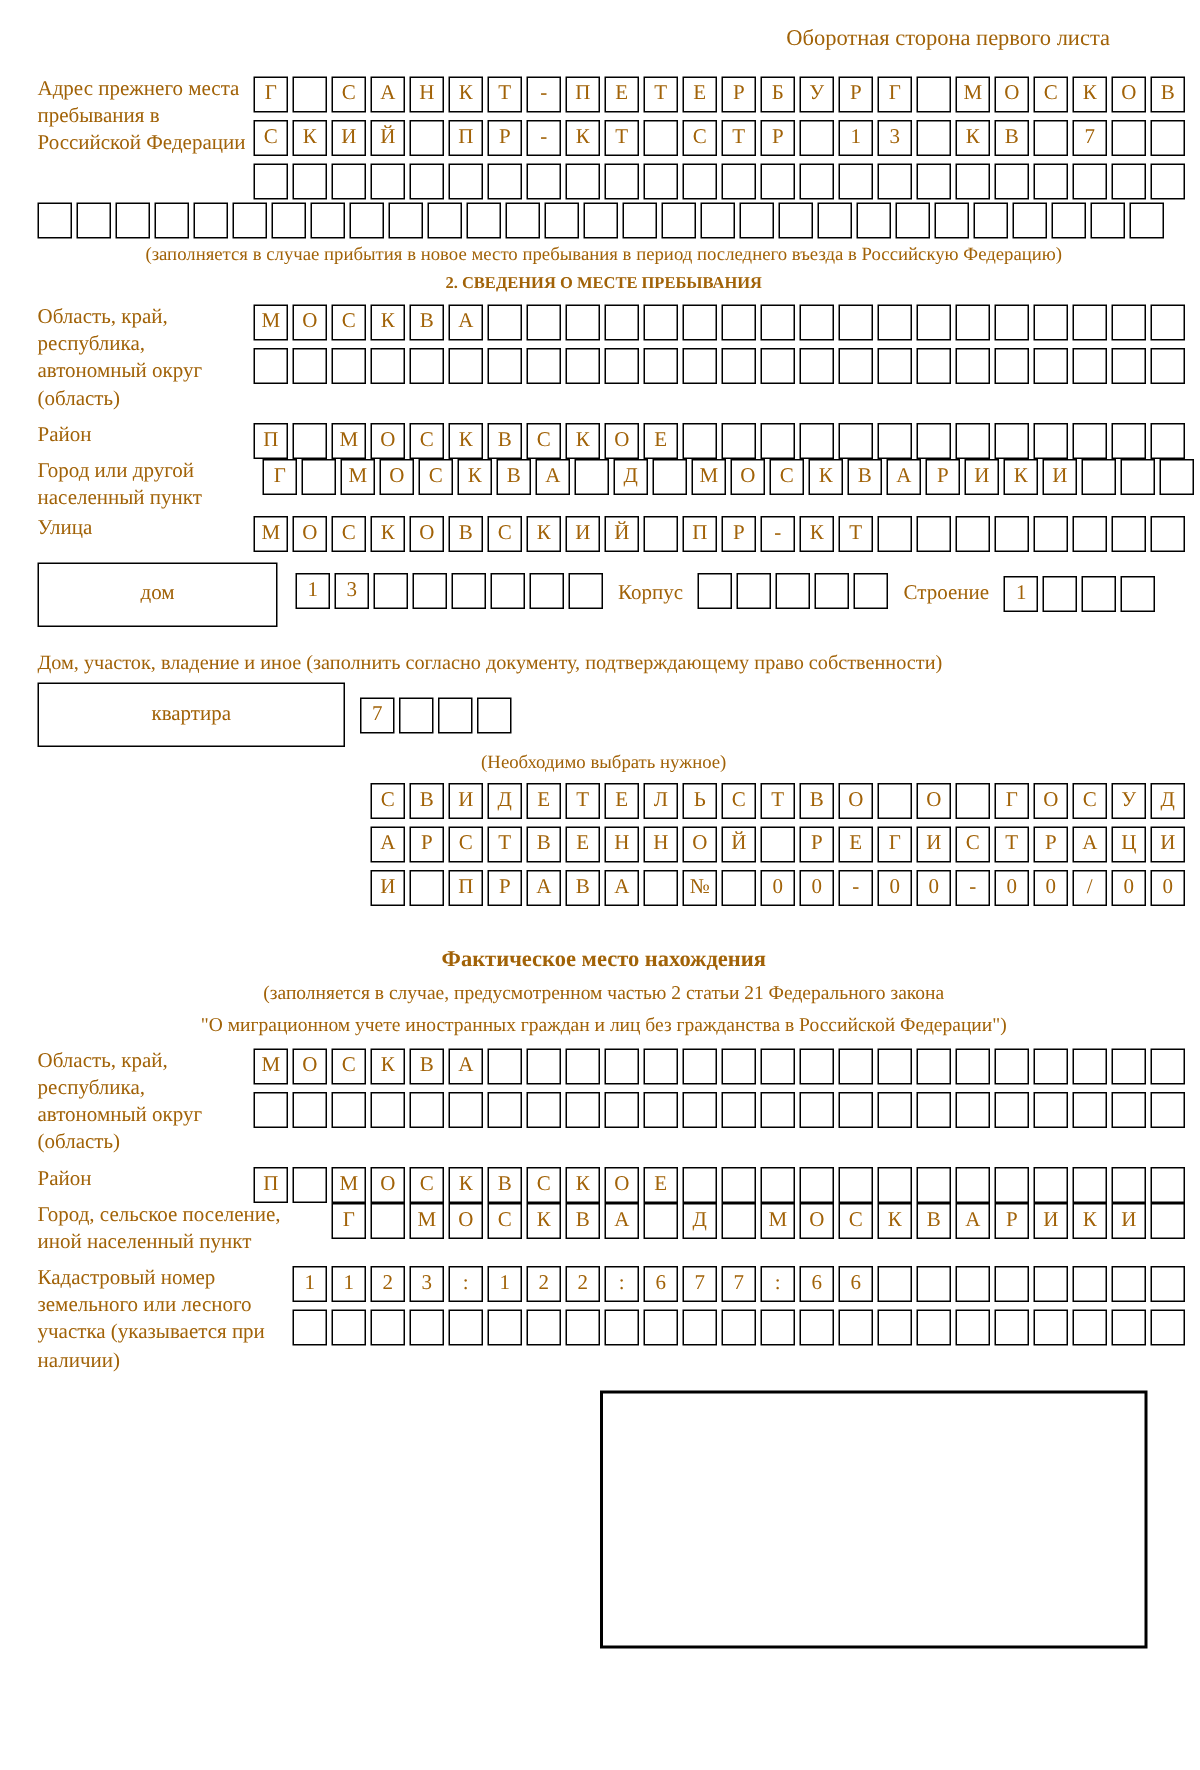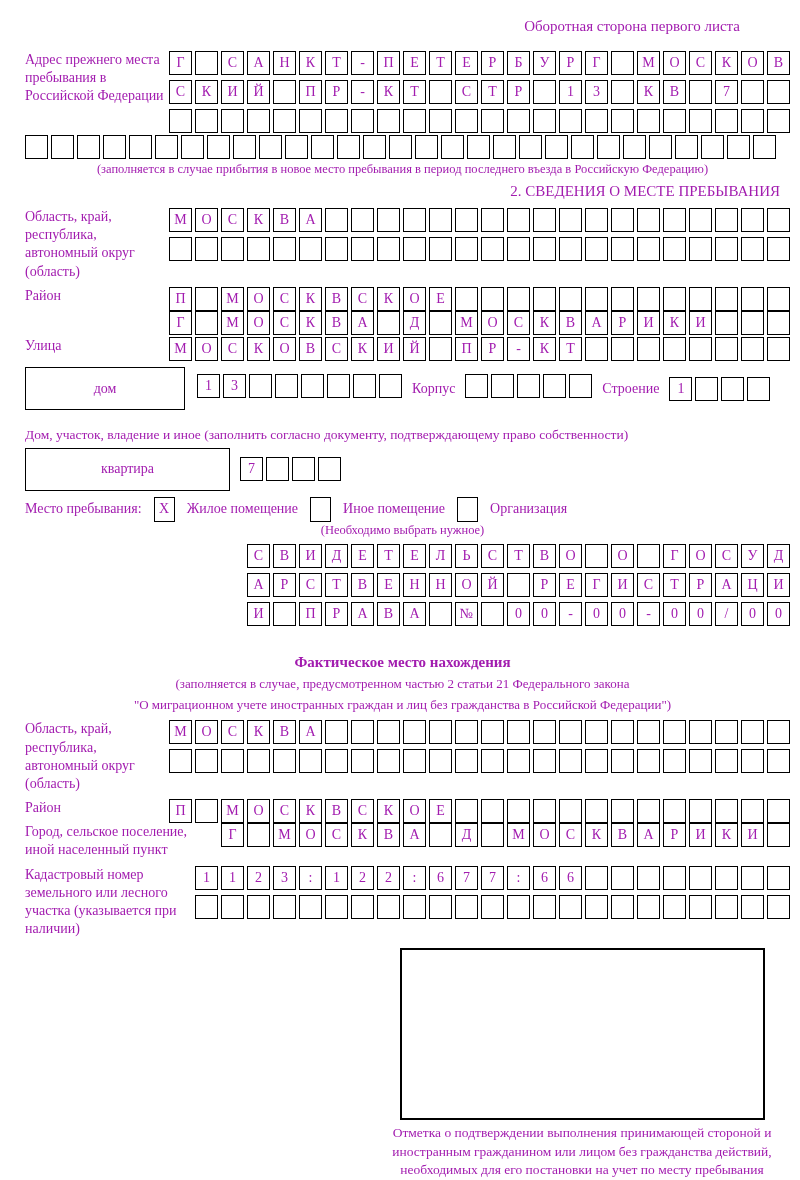--- a/index.html
+++ b/index.html
@@ -1,37 +1,37 @@
 <!DOCTYPE html>
 <html><head>
 <meta charset="utf-8">
 <style>
   html,body{margin:0;padding:0;background:#fff;}
   .page{
     width:800px;height:1180px;box-sizing:border-box;
-    background:#fff;color:#a21caf;
+    background:#fff;color:#a16207;
     font-family:"Liberation Serif","DejaVu Serif",serif;
     padding:10px 10px 0 25px;overflow:hidden;position:relative;
   }
   .top-title{font-size:15px;text-align:right;margin:8px 50px 16px 0;}
   .frow{display:flex;align-items:flex-start;}
   .flabel{font-size:14px;line-height:1.3;flex:none;}
   .w142{width:142px;} .w150{width:150px;} .w215{width:215px;} .w195{width:195px;} .w168{width:168px;}
   .cellgroup{margin-left:auto;}
   .cells{display:flex;gap:3px;justify-content:flex-end;margin-bottom:5px;}
   .cells:last-child{margin-bottom:0;}
   .cell{
     box-sizing:border-box;flex:none;width:23px;height:24px;
     border:1.7px solid #000;display:flex;align-items:center;justify-content:center;
     font-size:14px;line-height:1;background:#fff;
   }
   .fullrow{justify-content:flex-start;margin:2px 0 3px 0;}
   .note{font-size:12.5px;text-align:center;margin:1px 10px 3px 0;}
   .note-left{font-size:13.5px;margin:14px 0 5px 0;}
-  .h2{font-size:15px;font-weight:normal;text-align:right;margin:6px 10px 8px 0;}
+  .h2{font-size:11px;font-weight:bold;text-align:center;margin:6px 10px 8px 0;}
   .h2sub{font-size:15px;font-weight:bold;text-align:center;margin:28px 10px 4px 0;}
   .mb2{margin-bottom:2px;} .mt6{margin-top:6px;}
   .inline-row{display:flex;align-items:center;margin:4px 0 3px 0;}
   .bigbox{border:1.7px solid #000;height:43px;box-sizing:border-box;
     display:flex;align-items:center;justify-content:center;font-size:14px;flex:none;background:#fff;}
   .dom-box{width:160px;} .kv-box{width:205px;}
   .gap12{width:12px;flex:none;} .gap10{width:10px;flex:none;}
   .inline-label{font-size:14px;margin:16px 10px;white-space:nowrap;}
   .stayrow{display:flex;align-items:center;margin:6px 0 1px 0;font-size:14px;}
   .cbox{box-sizing:border-box;flex:none;width:21px;height:25px;border:1.7px solid #000;
@@ -251,20 +251,21 @@
           <span class="cell"></span>
           <span class="cell"></span>
           <span class="cell"></span>
           <span class="cell"></span>
           <span class="cell"></span>
         </div>
     </div>
   </div>
 
   <div class="frow mb2">
+    <div class="flabel w150">Город или другой населенный пункт</div>
     <div class="cellgroup">
       <div class="cells">
           <span class="cell">Г</span>
           <span class="cell"></span>
           <span class="cell">М</span>
           <span class="cell">О</span>
           <span class="cell">С</span>
           <span class="cell">К</span>
           <span class="cell">В</span>
           <span class="cell">А</span>
@@ -355,29 +356,20 @@
     <div class="bigbox kv-box">квартира</div>
     <div class="gap10"></div>
     <div class="cells">
         <span class="cell">7</span>
         <span class="cell"></span>
         <span class="cell"></span>
         <span class="cell"></span>
       </div>
   </div>
 
-  <div class="stayrow">
-    <span class="stay-label">Место пребывания:</span>
-    <span class="cbox">X</span>
-    <span class="stay-label">Жилое помещение</span>
-    <span class="cbox"></span>
-    <span class="stay-label">Иное помещение</span>
-    <span class="cbox"></span>
-    <span class="stay-label">Организация</span>
-  </div>
   <div class="note">(Необходимо выбрать нужное)</div>
 
   <div class="frow mt6">
     <div class="cellgroup">
       <div class="cells">
           <span class="cell">С</span>
           <span class="cell">В</span>
           <span class="cell">И</span>
           <span class="cell">Д</span>
           <span class="cell">Е</span>
@@ -621,15 +613,14 @@
           <span class="cell"></span>
           <span class="cell"></span>
           <span class="cell"></span>
           <span class="cell"></span>
           <span class="cell"></span>
         </div>
     </div>
   </div>
 
   <div class="stampbox"></div>
-  <div class="stampcap">Отметка о подтверждении выполнения принимающей стороной и иностранным гражданином или лицом без гражданства действий, необходимых для его постановки на учет по месту пребывания</div>
 
 </div>
 
 </body></html>

